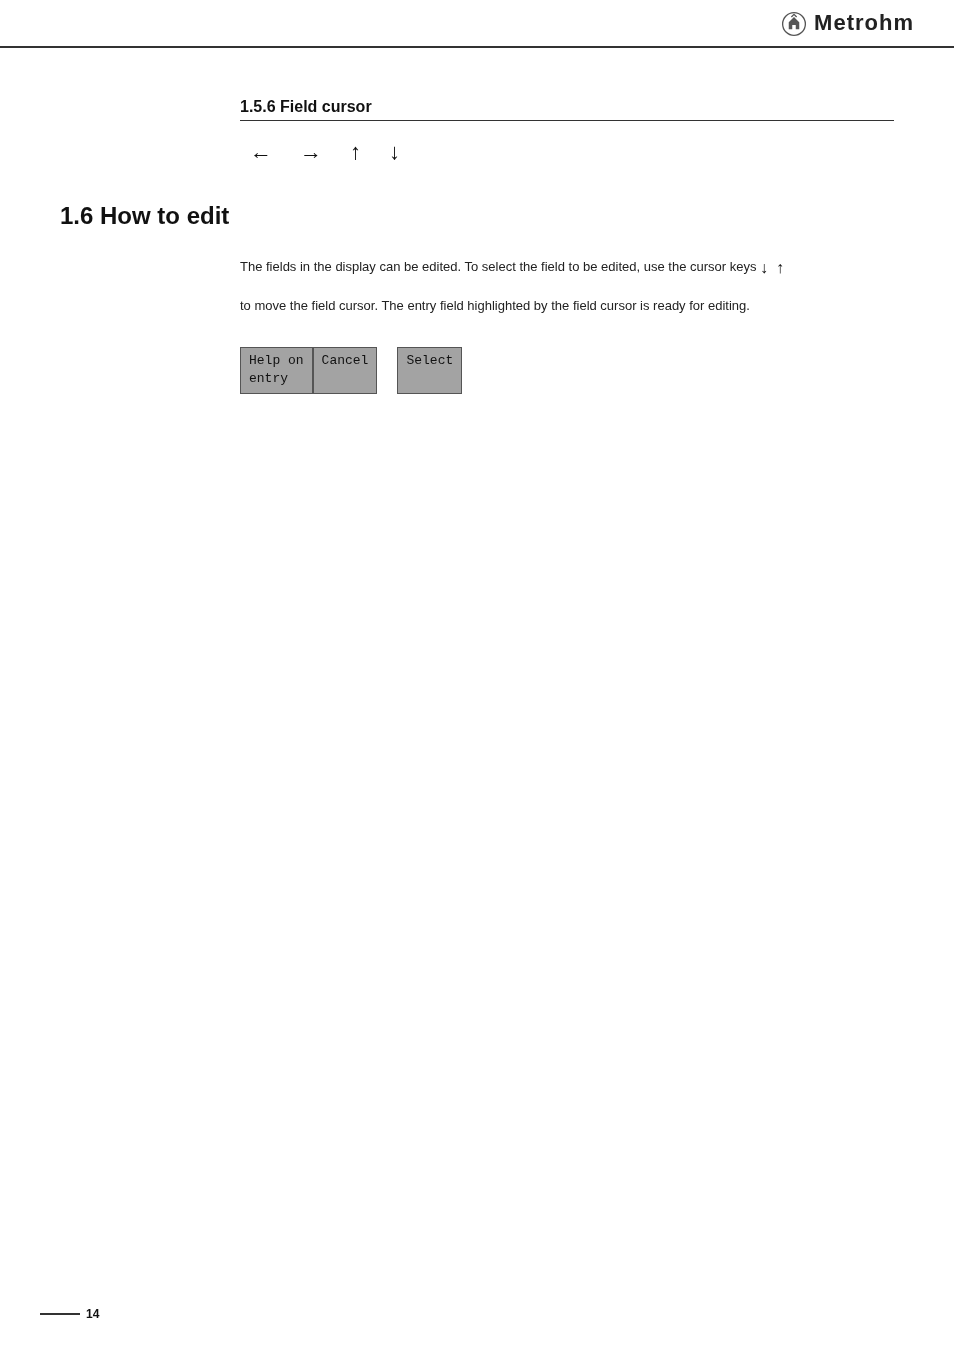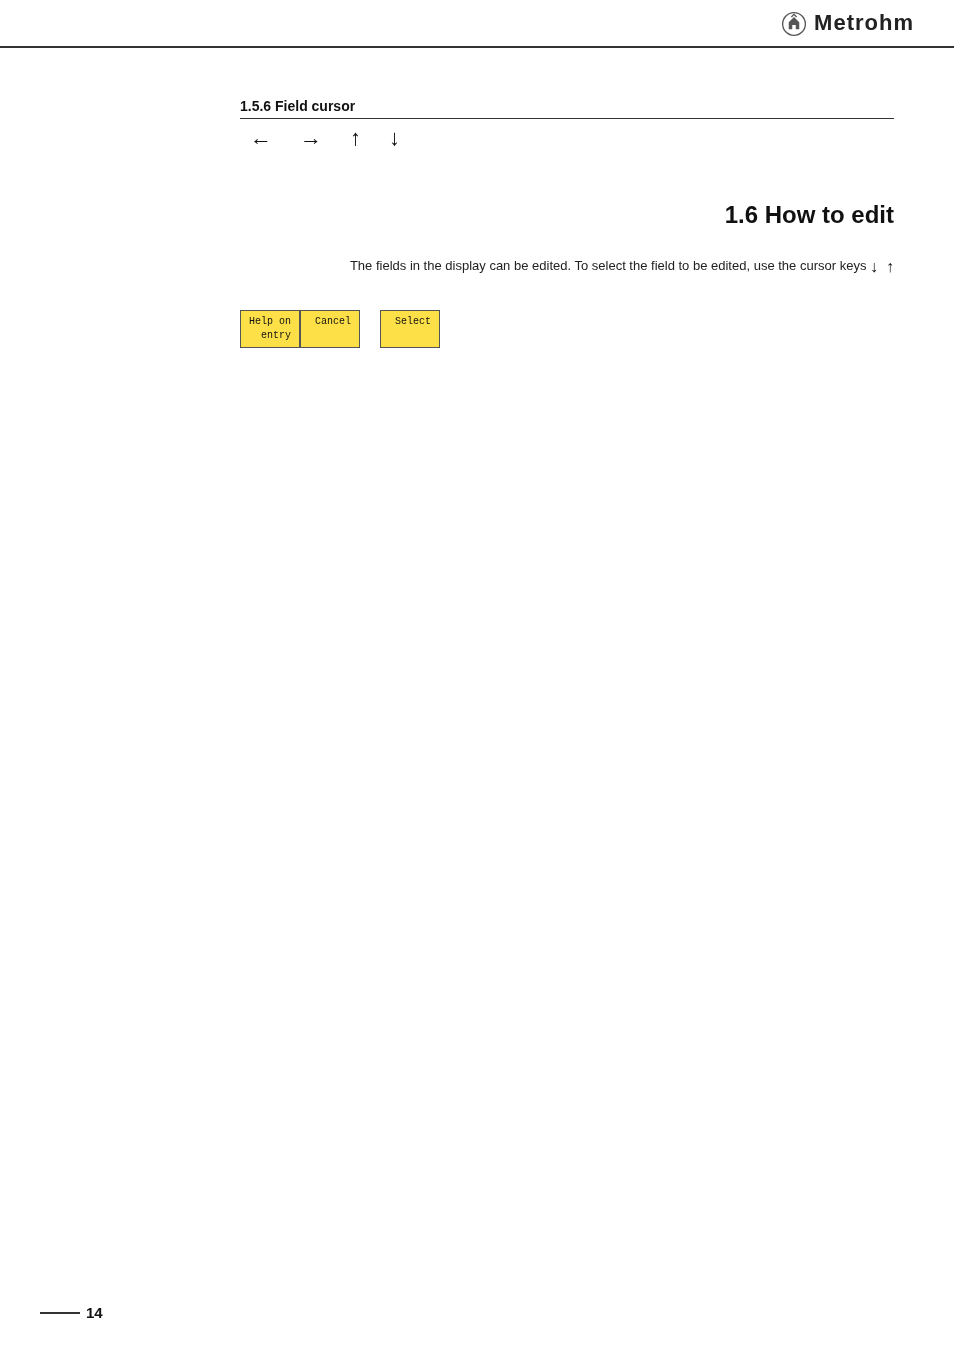--- a/index.html
+++ b/index.html
@@ -48,46 +48,45 @@
       padding: 30px 60px 60px 60px;
     }
 
     
     .section-156 {
       margin-top: 20px;
       margin-left: 180px;
     }
 
     .section-156-title {
-      font-size: 14px;
+      font-size: 16px;
       font-weight: bold;
       color: #111;
       border-bottom: 1.5px solid #333;
       padding-bottom: 4px;
-      margin-bottom: 6px;
+      margin-bottom: 18px;
     }
 
     .arrow-row {
       display: flex;
       align-items: center;
       gap: 28px;
       margin-left: 10px;
       margin-bottom: 10px;
     }
 
     .arrow-symbol {
       font-size: 22px;
       color: #111;
       font-weight: bold;
     }
 
     
     .section-16 {
-      margin-top: 50px;
-      text-align: right;
+      margin-top: 37px;
     }
 
     .section-16-title {
       font-size: 24px;
       font-weight: bold;
       color: #111;
       margin-bottom: 24px;
     }
 
     .section-16-body {
@@ -125,23 +124,23 @@
       margin-top: 30px;
       display: flex;
       gap: 0px;
       margin-left: 0px;
     }
 
     .softkey-button {
       border: 1px solid #555;
       padding: 4px 8px;
       font-family: 'Courier New', Courier, monospace;
-      font-size: 10px;
+      font-size: 13px;
       min-width: 60px;
-      background: #fde047;
+      background: #a3a3a3;
       color: #111;
       line-height: 1.4;
     }
 
     .softkey-gap {
       width: 20px;
     }
 
     
     .page-number-area {
@@ -154,21 +153,21 @@
     }
 
     .page-number-line {
       width: 40px;
       height: 2px;
       background: #333;
       margin-right: 6px;
     }
 
     .page-number {
-      font-size: 15px;
+      font-size: 12px;
       font-weight: bold;
       color: #111;
     }
   </style>
 </head>
 <body>
 
 <div class="header-bar">
   <div class="logo-area">
 
@@ -200,20 +199,23 @@
     <div class="section-16-body">
 
       <p class="paragraph">
         The fields in the display can be edited. To select the field to be edited, use the cursor keys
         <span class="inline-arrows">
           <span class="inline-arrow">↓</span>
           <span class="inline-arrow">↑</span>
         </span>
       </p>
 
+      <p class="paragraph">
+        to move the field cursor. The entry field highlighted by the field cursor is ready for editing.
+      </p>
 
 
       <div class="softkey-bar">
         <div class="softkey-button">
           <span>Help on</span><br>
           <span>entry</span>
         </div>
         <div class="softkey-button">
           <span>Cancel</span><br>
           <span>&nbsp;</span>

